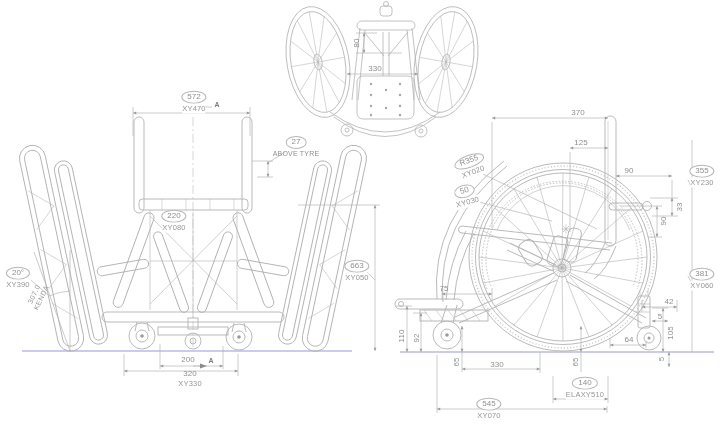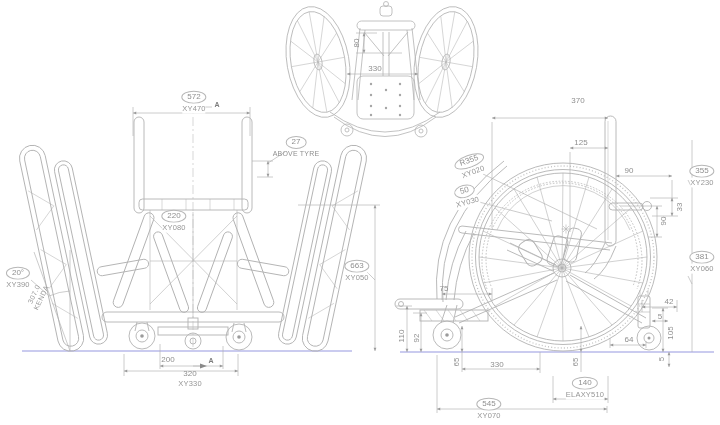--- a/index.html
+++ b/index.html
@@ -282,37 +282,37 @@
   <div class="lbl" style="left:18px;top:278px">
     <span class="bal">20°</span>
     <span class="code">XY390</span>
   </div>
 
   <div class="d tyre" style="left:38px;top:296px">
     <span>307.0</span><br>
     <span>KENDA</span>
   </div>
 
-  <span class="d" style="left:168px;top:359px">200</span>
+  <span class="d" style="left:188px;top:359px">200</span>
   <span class="d a" style="left:211px;top:360px">A</span>
 
   <div class="lbl" style="left:190px;top:379px">
     <span>320</span>
     <span class="code">XY330</span>
   </div>
 
   <div class="lbl" style="left:357px;top:271px">
     <span class="bal">663</span>
     <span class="code">XY050</span>
   </div>
 
   <span class="d v" style="left:356px;top:43px">80</span>
   <span class="d" style="left:375px;top:68px">330</span>
 
-  <span class="d" style="left:578px;top:100px">370</span>
+  <span class="d" style="left:578px;top:112px">370</span>
   <span class="d" style="left:581px;top:142px">125</span>
 
   <div class="lbl r20" style="left:471px;top:166px">
     <span class="bal">R355</span>
     <span class="code">XY020</span>
   </div>
 
   <div class="lbl r15" style="left:466px;top:196px">
     <span class="bal">50</span>
     <span class="code">XY030</span>
@@ -321,21 +321,21 @@
   <span class="d" style="left:629px;top:170px">90</span>
 
   <div class="lbl" style="left:702px;top:176px">
     <span class="bal">355</span>
     <span class="code">XY230</span>
   </div>
 
   <span class="d v" style="left:679px;top:207px">33</span>
   <span class="d v" style="left:663px;top:221px">90</span>
 
-  <div class="lbl" style="left:702px;top:262px">
+  <div class="lbl" style="left:702px;top:279px">
     <span class="bal">381</span>
     <span class="code">XY060</span>
   </div>
 
   <span class="d" style="left:444px;top:288px">75</span>
   <span class="d v" style="left:401px;top:336px">110</span>
   <span class="d v" style="left:416px;top:338px">92</span>
   <span class="d v" style="left:456px;top:362px">65</span>
   <span class="d" style="left:497px;top:364px">330</span>
   <span class="d v" style="left:575px;top:362px">65</span>

